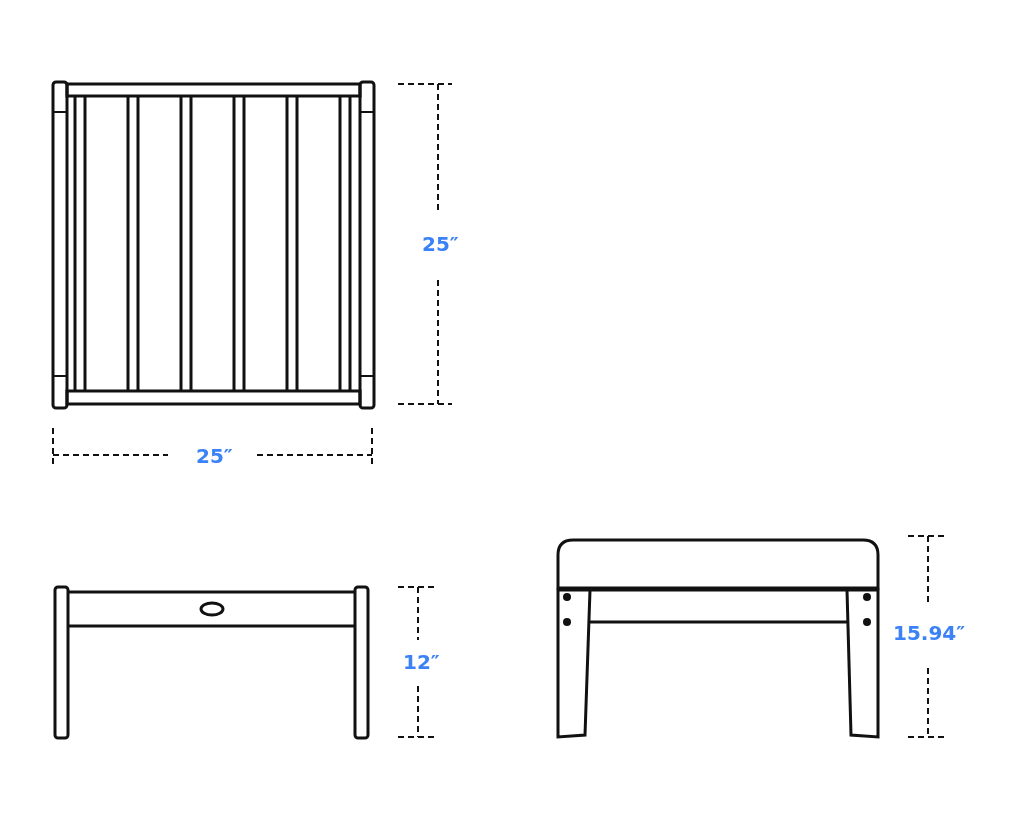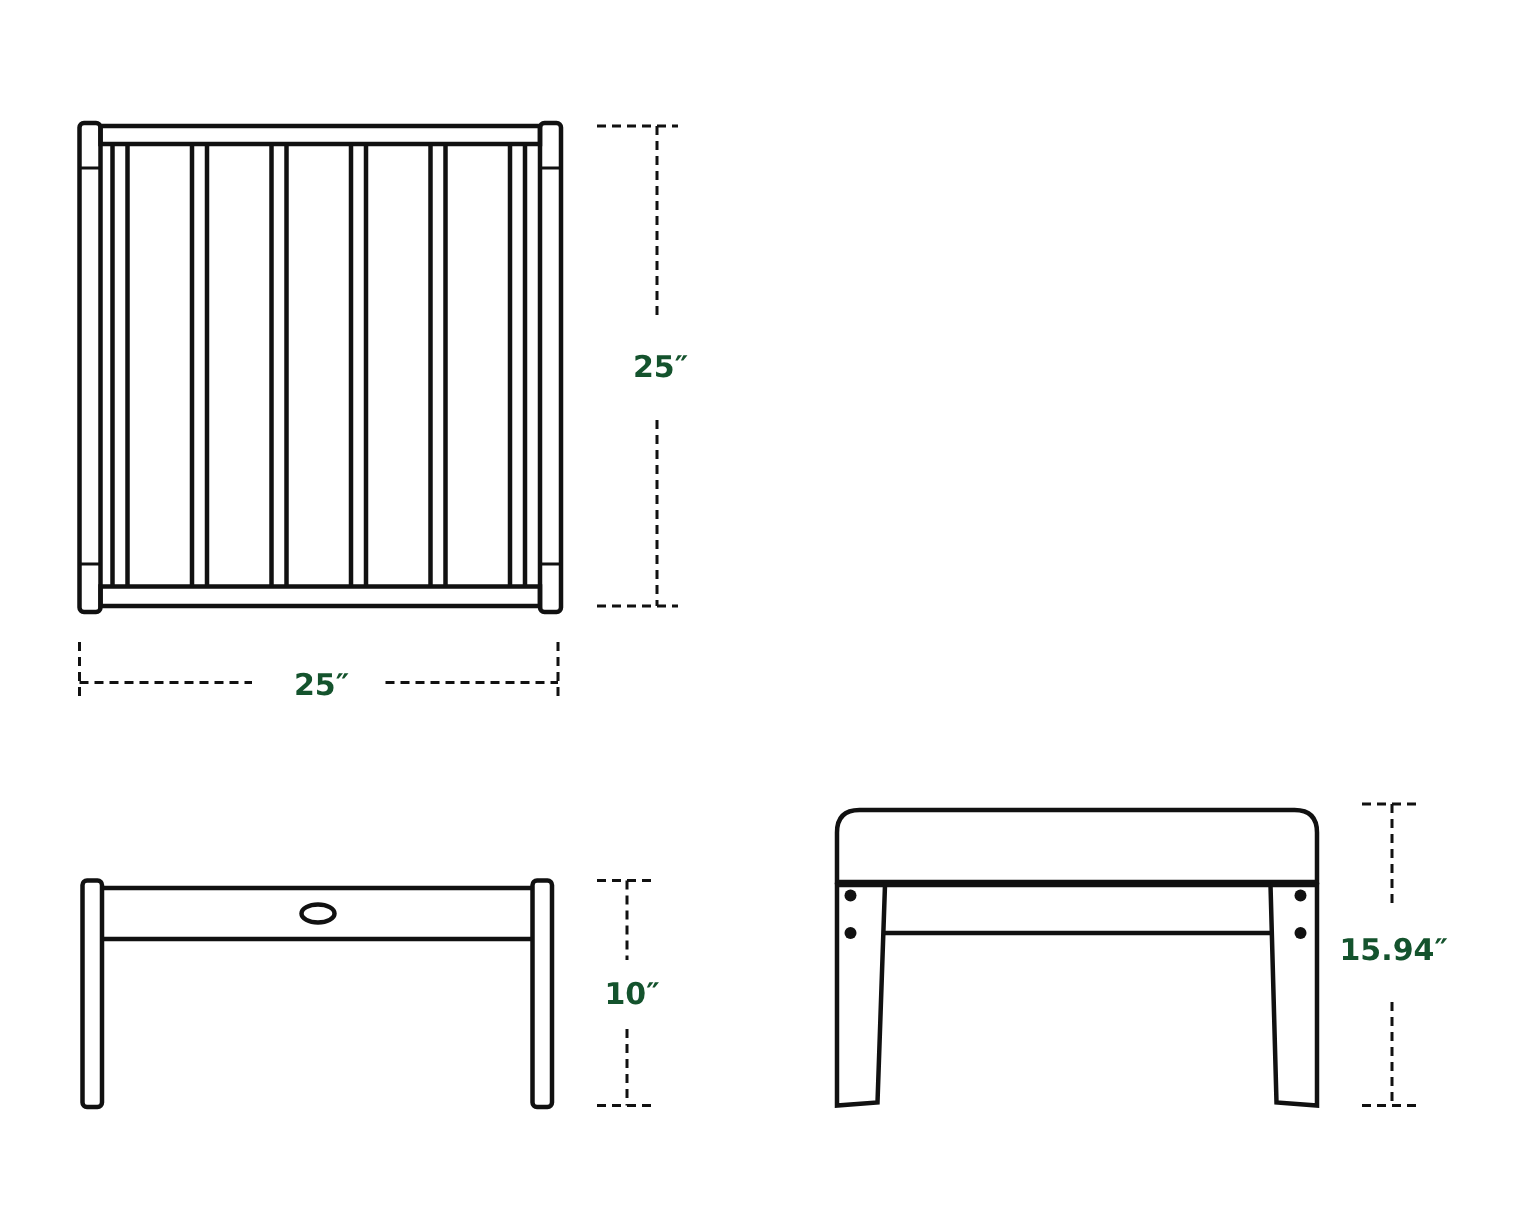--- a/index.html
+++ b/index.html
@@ -1,18 +1,18 @@
 <!DOCTYPE html>
 <html><head>
 <meta charset="utf-8">
 <style>
   html,body{margin:0;padding:0;background:#ffffff;}
   body{width:1024px;height:819px;position:relative;overflow:hidden;font-family:"DejaVu Sans","Liberation Sans",sans-serif;}
   svg{position:absolute;left:0;top:0;}
-  .lbl{position:absolute;font-family:"DejaVu Sans","Liberation Sans",sans-serif;font-weight:bold;color:#14532d;font-size:20px;line-height:20px;white-space:nowrap;}
+  .lbl{position:absolute;font-family:"DejaVu Sans","Liberation Sans",sans-serif;font-weight:bold;color:#3b82f6;font-size:20px;line-height:20px;white-space:nowrap;}
   .s{fill:none;stroke:#111;stroke-width:3;}
   .t{fill:none;stroke:#111;stroke-width:2;}
   .d{fill:none;stroke:#111;stroke-width:2;stroke-dasharray:6 4;}
 </style>
 </head>
 <body>
 
 <svg width="1024" height="819" viewBox="0 0 1024 819">
 
   <g>
@@ -74,14 +74,14 @@
       <circle cx="867" cy="622" r="4" fill="#111"></circle>
     <line class="d" x1="908" y1="536" x2="944" y2="536"></line>
     <line class="d" x1="908" y1="737" x2="944" y2="737"></line>
     <line class="d" x1="928" y1="536" x2="928" y2="606"></line>
     <line class="d" x1="928" y1="668" x2="928" y2="737"></line>
   </g>
 </svg>
 
 <div class="lbl" style="left:422px;top:234px;">25″</div>
 <div class="lbl" style="left:196px;top:446px;">25″</div>
-<div class="lbl" style="left:403px;top:652px;">10″</div>
+<div class="lbl" style="left:403px;top:652px;">12″</div>
 <div class="lbl" style="left:893px;top:623px;">15.94″</div>
 
 </body></html>

